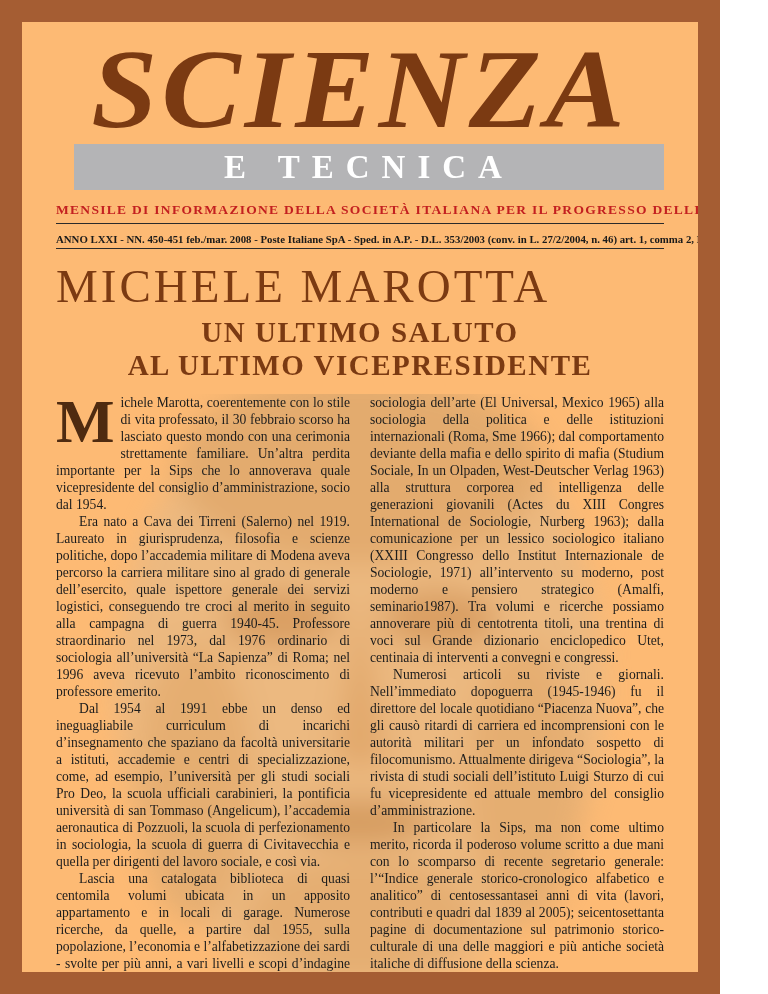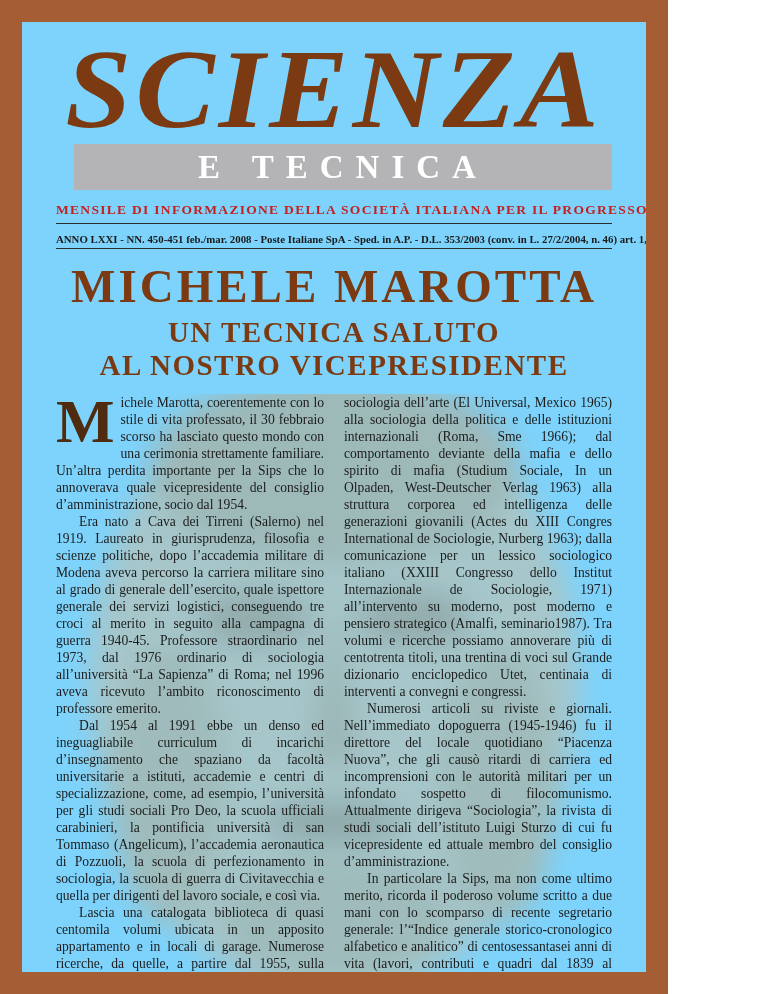--- a/index.html
+++ b/index.html
@@ -3,25 +3,25 @@
 <meta charset="utf-8">
 <style>
   html, body {
     margin: 0;
     padding: 0;
     background: #ffffff;
     font-family: "Liberation Serif", serif;
   }
   .page {
     position: relative;
-    width: 668px;
+    width: 720px;
     height: 994px;
     box-sizing: border-box;
     border: 22px solid #a55d33;
-    background: #7dd3fc;
+    background: #fdba74;
     overflow: hidden;
   }
   .inner {
     position: relative;
     padding: 20px 34px 0 34px;
     height: 100%;
     box-sizing: border-box;
   }
   
   .masthead-title {
@@ -72,22 +72,21 @@
     text-align: left;
     font-size: 10.8px;
     color: #1a1a1a;
     white-space: nowrap;
     font-weight: bold;
   }
   .rule.bottom { margin-top: 3px; }
   
   .headline-title {
     margin: 14px 0 0 0;
-    text-align: center;
-    font-weight: bold;
+    font-weight: normal;
     font-size: 47px;
     line-height: 1;
     letter-spacing: 3px;
     color: #7b3a12;
   }
   .headline-sub1 {
     margin: 8px 0 0 0;
     text-align: center;
     font-weight: bold;
     font-size: 29px;
@@ -162,22 +161,22 @@
         <span>E TECNICA</span>
       </div>
       <div class="tagline">MENSILE DI INFORMAZIONE DELLA SOCIETÀ ITALIANA PER IL PROGRESSO DELLE SCIENZE</div>
       <div class="rule"></div>
       <div class="issue-line">ANNO LXXI - NN. 450-451 feb./mar. 2008 - Poste Italiane SpA - Sped. in A.P. - D.L. 353/2003 (conv. in L. 27/2/2004, n. 46) art. 1, comma 2, DCB Roma</div>
       <div class="rule bottom"></div>
     </header>
 
     <section>
       <h1 class="headline-title">MICHELE MAROTTA</h1>
-      <h2 class="headline-sub1">UN TECNICA SALUTO</h2>
-      <h2 class="headline-sub2">AL NOSTRO VICEPRESIDENTE</h2>
+      <h2 class="headline-sub1">UN ULTIMO SALUTO</h2>
+      <h2 class="headline-sub2">AL ULTIMO VICEPRESIDENTE</h2>
     </section>
 
     <section class="article">
 
       <div class="watermark">
         <svg width="560" height="690" viewBox="0 0 560 690" xmlns="http://www.w3.org/2000/svg">
           <defs>
             <filter id="wblur" x="-30%" y="-30%" width="160%" height="160%">
               <feGaussianBlur stdDeviation="14"></feGaussianBlur>
             </filter>

